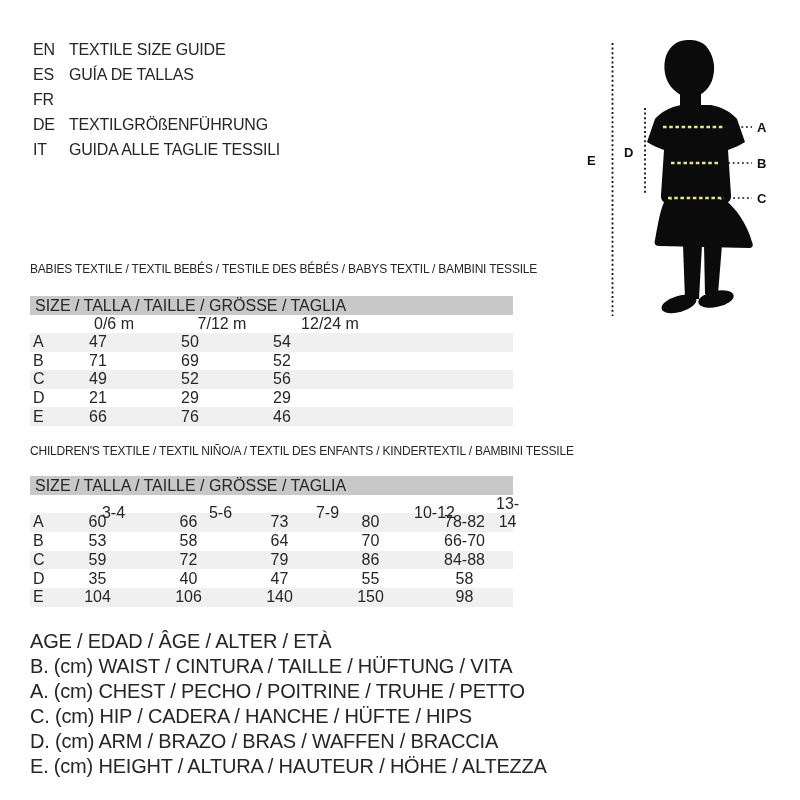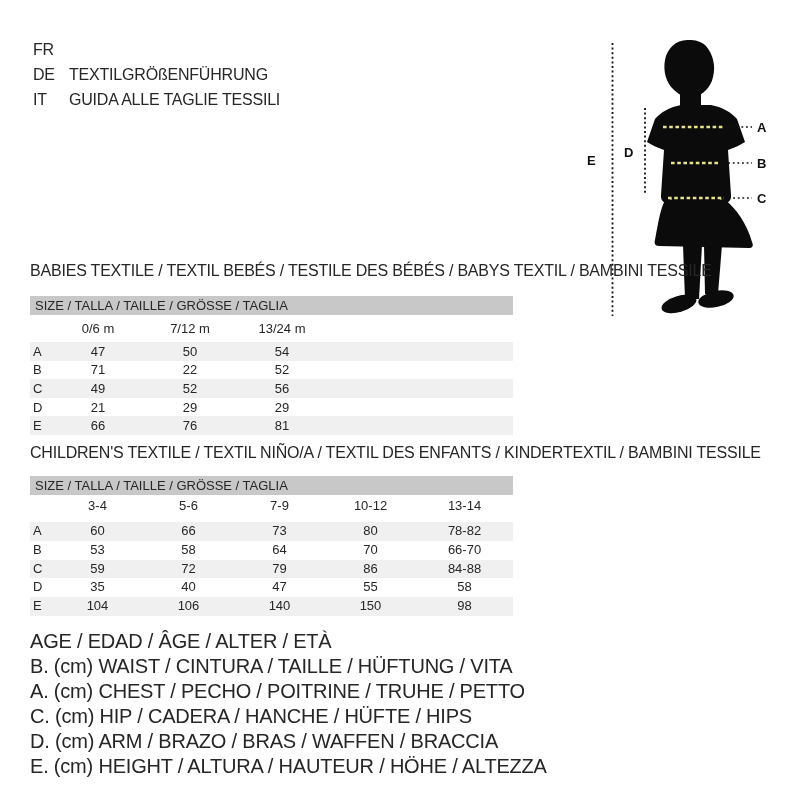--- a/index.html
+++ b/index.html
@@ -6,32 +6,32 @@
   .page{
     position:relative;width:800px;height:800px;background:#ffffff;
     font-family:"Liberation Sans",sans-serif;color:#262626;overflow:hidden;
     box-sizing:border-box;
   }
   
   .langs{position:absolute;left:33px;top:37px;}
   .lang-row{display:flex;line-height:25px;font-size:16px;letter-spacing:-0.2px;}
   .lang-code{width:36px;flex:0 0 36px;}
   
-  .heading{position:absolute;left:30px;margin:0;font-size:16px;font-weight:normal;letter-spacing:-0.2px;white-space:nowrap;}
+  .heading{position:absolute;left:30px;margin:0;font-size:12px;font-weight:normal;letter-spacing:-0.2px;white-space:nowrap;}
   .babies-heading{top:262px;}
   .children-heading{top:444px;}
   
-  .sizetable{position:absolute;left:30px;width:483px;font-size:13px;}
+  .sizetable{position:absolute;left:30px;width:483px;font-size:16px;}
   .babies-table{top:296px;}
   .children-table{top:476px;}
   .size-bar{height:19px;line-height:19px;background:#c8c8c8;padding-left:5px;box-sizing:border-box;}
   .thead,.trow{display:grid;align-items:center;}
   .babies-table .thead,.babies-table .trow{grid-template-columns:22px 92px 92px 92px 1fr;}
   .children-table .thead,.children-table .trow{grid-template-columns:22px 91px 91px 91px 91px 1fr;}
-  .thead{height:27px;}
+  .thead{height:18px;gap:16px;}
   .babies-table .trow{height:18.6px;}
   .children-table .trow{height:18.8px;}
   .cell{text-align:center;}
   .rlabel{text-align:left;padding-left:3px;}
   .shade{background:#f0f0f0;}
   
   .legend{position:absolute;left:30px;top:629px;font-size:20px;line-height:25px;letter-spacing:-0.2px;white-space:nowrap;}
   
   .figure{position:absolute;left:575px;top:25px;}
   .sil{fill:#0b0b0b;stroke:none;}
@@ -39,20 +39,28 @@
   .yellowdash{stroke:#e8e389;stroke-width:2.6;stroke-dasharray:3.6 2.6;fill:none;}
   .finedot{stroke:#111;stroke-width:1.6;stroke-dasharray:1.8 2.8;fill:none;}
   .figlabel{font-family:"Liberation Sans",sans-serif;font-size:13px;font-weight:bold;fill:#111;}
 </style>
 </head>
 <body>
 
 <div class="page">
 
   <section class="langs">
+    <div class="lang-row">
+      <span class="lang-code">EN</span>
+      <span class="lang-title">TEXTILE SIZE GUIDE</span>
+    </div>
+    <div class="lang-row">
+      <span class="lang-code">ES</span>
+      <span class="lang-title">GUÍA DE TALLAS</span>
+    </div>
     <div class="lang-row">
       <span class="lang-code">FR</span>
     </div>
     <div class="lang-row">
       <span class="lang-code">DE</span>
       <span class="lang-title">TEXTILGRÖßENFÜHRUNG</span>
     </div>
     <div class="lang-row">
       <span class="lang-code">IT</span>
       <span class="lang-title">GUIDA ALLE TAGLIE TESSILI</span>
@@ -88,34 +96,34 @@
     <text class="figlabel" x="12" y="140">E</text>
   </svg>
 
   <h2 class="heading babies-heading">BABIES TEXTILE / TEXTIL BEBÉS / TESTILE DES BÉBÉS / BABYS TEXTIL / BAMBINI TESSILE</h2>
   <div class="sizetable babies-table">
     <div class="size-bar">SIZE / TALLA / TAILLE / GRÖSSE / TAGLIA</div>
     <div class="thead">
       <div class="rlabel"></div>
       <div class="cell">0/6 m</div>
       <div class="cell">7/12 m</div>
-      <div class="cell">13/24 m</div>
+      <div class="cell">12/24 m</div>
       <div></div>
     </div>
     <div class="trow shade">
       <div class="rlabel">A</div>
       <div class="cell">47</div>
       <div class="cell">50</div>
       <div class="cell">54</div>
       <div></div>
     </div>
     <div class="trow">
       <div class="rlabel">B</div>
       <div class="cell">71</div>
-      <div class="cell">22</div>
+      <div class="cell">69</div>
       <div class="cell">52</div>
       <div></div>
     </div>
     <div class="trow shade">
       <div class="rlabel">C</div>
       <div class="cell">49</div>
       <div class="cell">52</div>
       <div class="cell">56</div>
       <div></div>
     </div>
@@ -123,21 +131,21 @@
       <div class="rlabel">D</div>
       <div class="cell">21</div>
       <div class="cell">29</div>
       <div class="cell">29</div>
       <div></div>
     </div>
     <div class="trow shade">
       <div class="rlabel">E</div>
       <div class="cell">66</div>
       <div class="cell">76</div>
-      <div class="cell">81</div>
+      <div class="cell">46</div>
       <div></div>
     </div>
   </div>
 
   <h2 class="heading children-heading">CHILDREN'S TEXTILE / TEXTIL NIÑO/A / TEXTIL DES ENFANTS / KINDERTEXTIL / BAMBINI TESSILE</h2>
   <div class="sizetable children-table">
     <div class="size-bar">SIZE / TALLA / TAILLE / GRÖSSE / TAGLIA</div>
     <div class="thead">
       <div class="rlabel"></div>
       <div class="cell">3-4</div>

